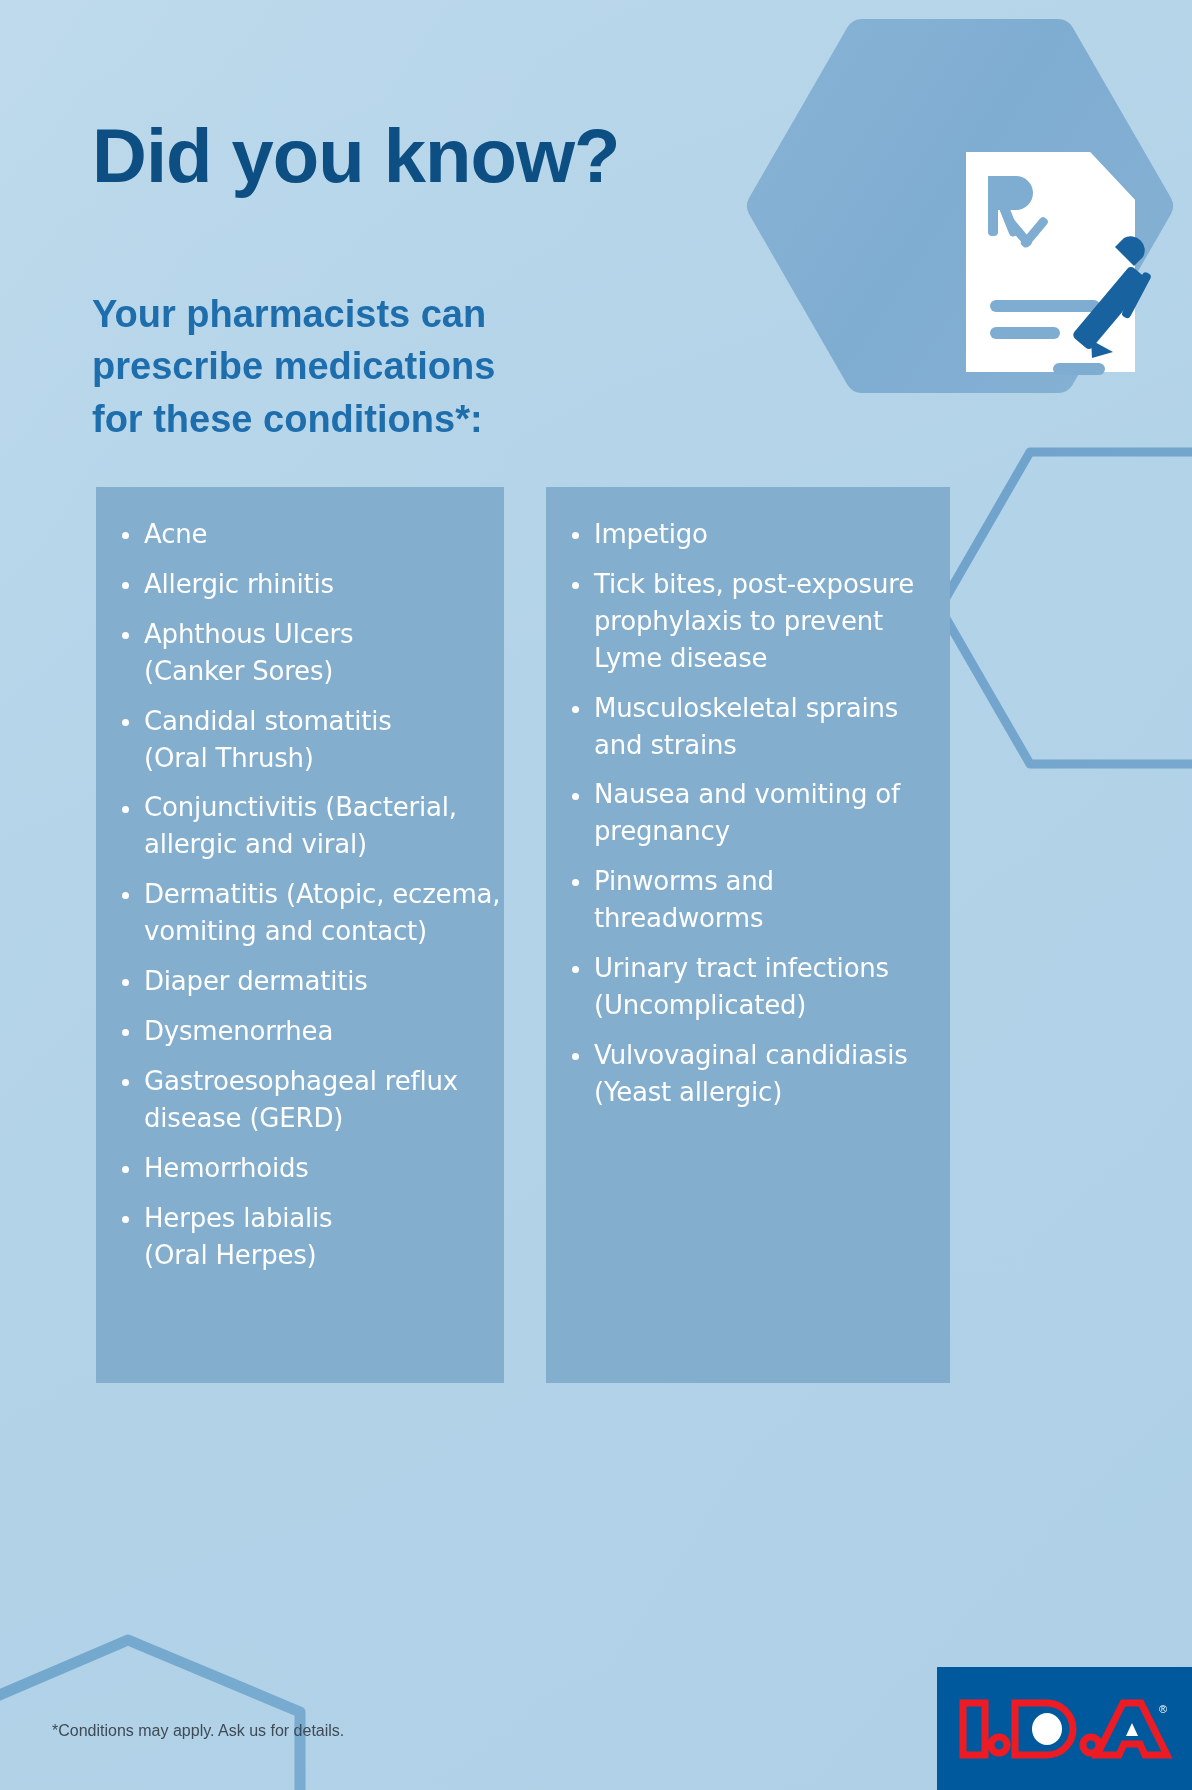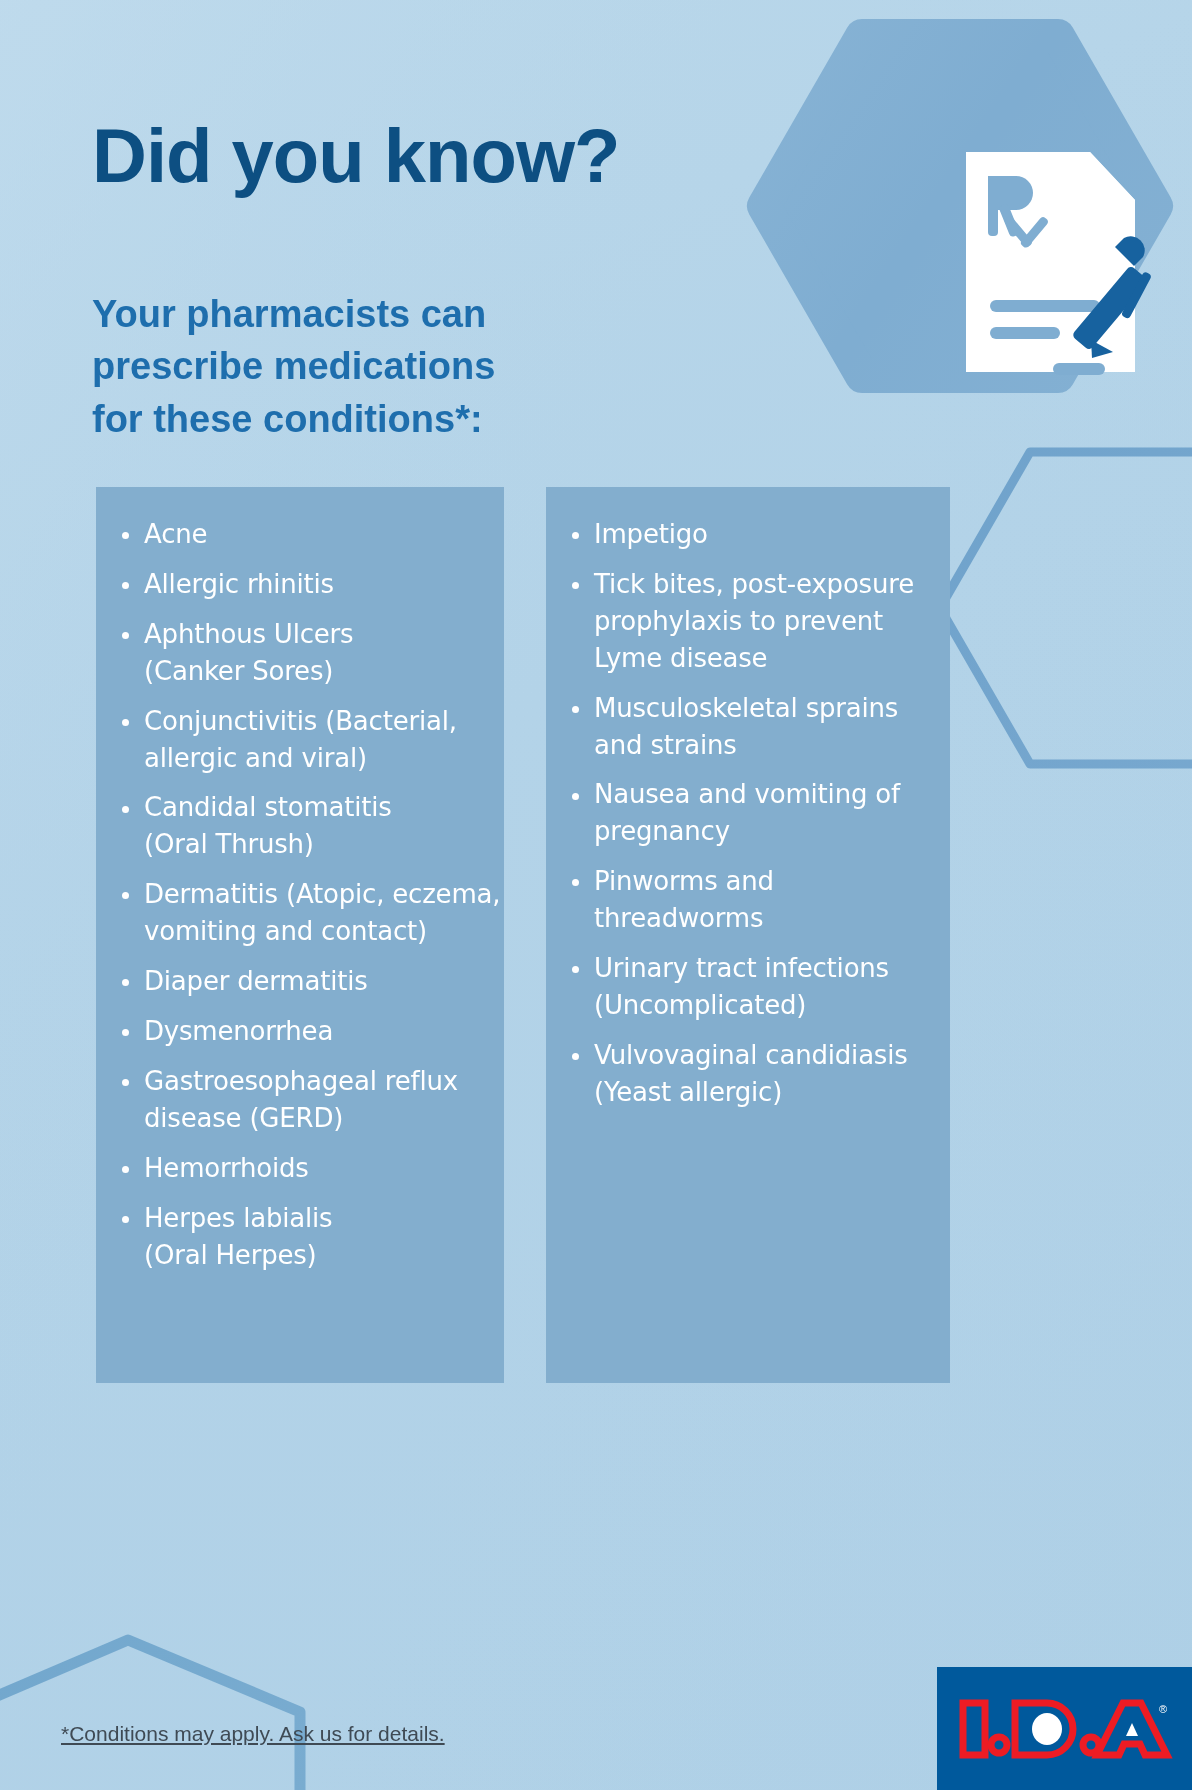--- a/index.html
+++ b/index.html
@@ -62,25 +62,24 @@
   }
   .cond-list li .bullet{
     position:absolute;left:4px;top:0.62em;
     width:7px;height:7px;border-radius:50%;
     background:#ffffff;
   }
   .cond-list li .txt{display:block;}
 
   
   .footnote{
-    position:absolute;left:61px;top:1722px;
-    font-size:21px;color:#3f4a54;
+    position:absolute;left:52px;top:1722px;
+    font-size:16px;color:#3f4a54;
     font-family:"Liberation Sans", sans-serif;
     white-space:nowrap;
-    text-decoration:underline;
   }
   
   #ida-logo{
     position:absolute;left:937px;top:1667px;
     width:255px;height:123px;
     background:#00599c;
   }
   #ida-logo svg{position:absolute;left:18px;top:28px;}
 </style>
 </head>
@@ -151,27 +150,27 @@
         <span class="bullet"></span>
         <span class="txt">Allergic rhinitis</span>
       </li>
       <li>
         <span class="bullet"></span>
         <span class="txt">Aphthous Ulcers</span>
         <span class="txt">(Canker Sores)</span>
       </li>
       <li>
         <span class="bullet"></span>
+        <span class="txt">Candidal stomatitis</span>
+        <span class="txt">(Oral Thrush)</span>
+      </li>
+      <li>
+        <span class="bullet"></span>
         <span class="txt">Conjunctivitis (Bacterial,</span>
         <span class="txt">allergic and viral)</span>
-      </li>
-      <li>
-        <span class="bullet"></span>
-        <span class="txt">Candidal stomatitis</span>
-        <span class="txt">(Oral Thrush)</span>
       </li>
       <li>
         <span class="bullet"></span>
         <span class="txt">Dermatitis (Atopic, eczema,</span>
         <span class="txt">vomiting and contact)</span>
       </li>
       <li>
         <span class="bullet"></span>
         <span class="txt">Diaper dermatitis</span>
       </li>

